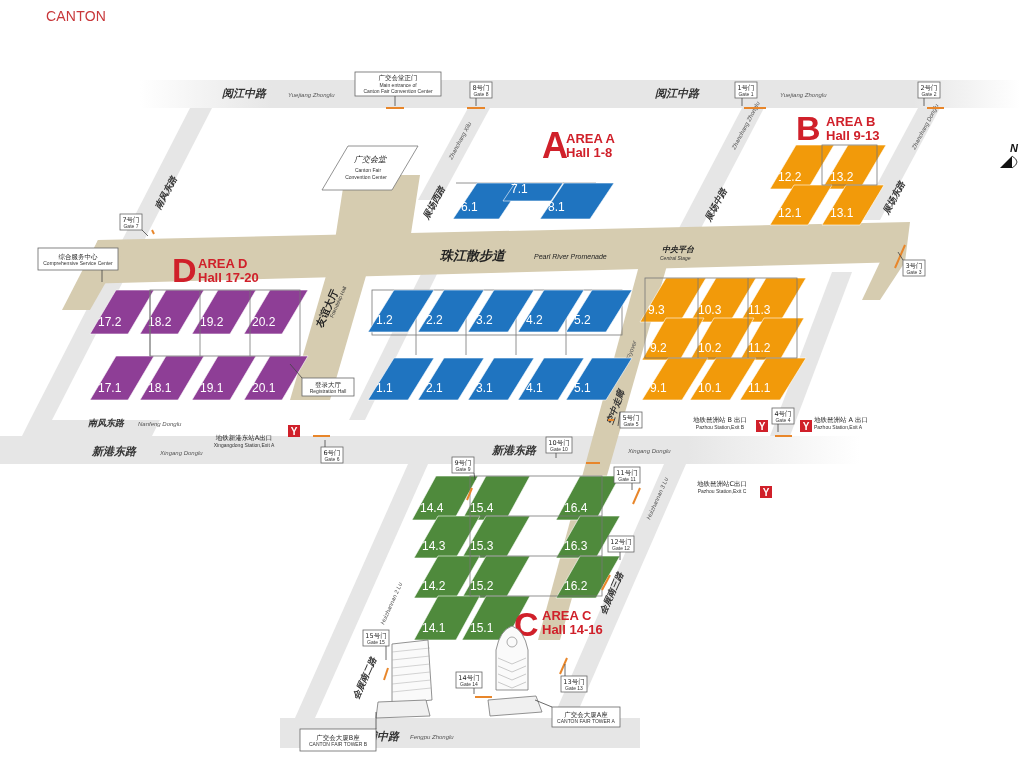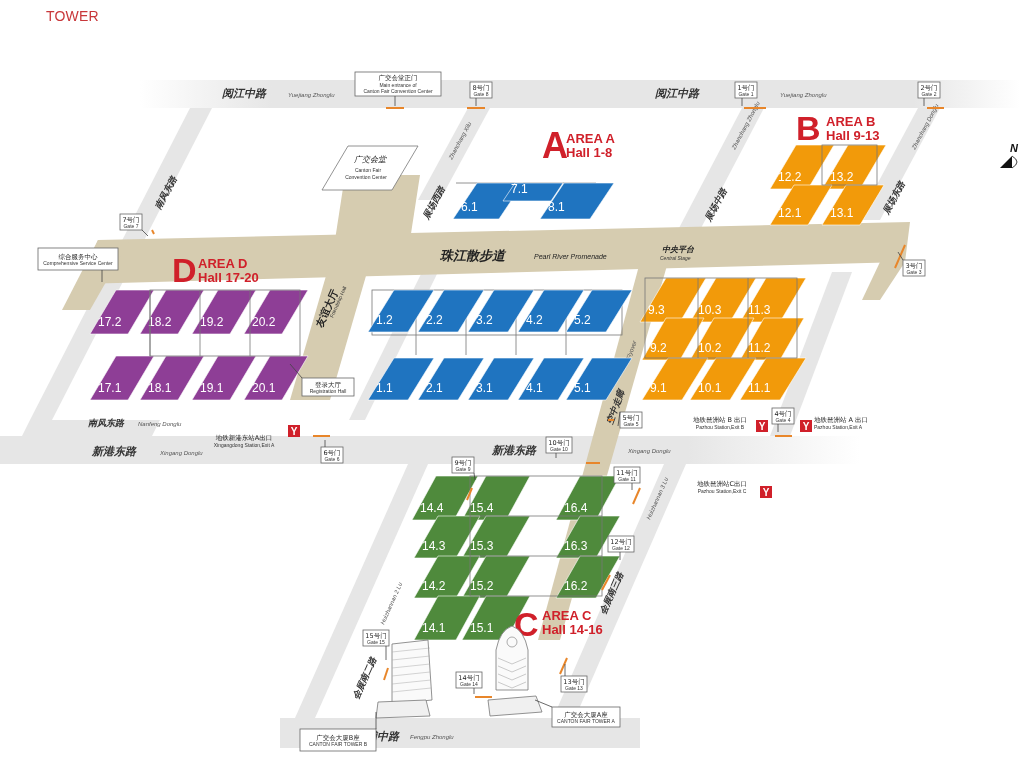--- a/index.html
+++ b/index.html
@@ -15,21 +15,21 @@
   .call-en { font-family:"Liberation Sans", sans-serif; font-size:5px; fill:#333; }
   .area-big { font-family:"Liberation Sans", sans-serif; font-weight:bold; fill:#d0202a; }
   .area-small { font-family:"Liberation Sans", sans-serif; font-weight:bold; font-size:13px; fill:#d0202a; }
   .promenade-zh { font-family:"DejaVu Sans", sans-serif; font-size:13px; font-style:italic; font-weight:bold; fill:#222; }
   .promenade-en { font-family:"Liberation Sans", sans-serif; font-size:7px; font-style:italic; fill:#222; }
   [data-interactable="true"] { cursor:pointer; }
 </style>
 </head>
 <body>
 
-<div class="page-title" data-interactable="false">TOWER</div>
+<div class="page-title" data-interactable="false">CANTON</div>
 
 <svg id="map" width="1024" height="762" viewBox="0 0 1024 762" xmlns="http://www.w3.org/2000/svg" data-interactable="false">
   <defs>
     <linearGradient id="fadeL" x1="0" x2="1" y1="0" y2="0">
       <stop offset="0" stop-color="#e6e6e6" stop-opacity="0"></stop>
       <stop offset="0.15" stop-color="#e6e6e6" stop-opacity="1"></stop>
       <stop offset="0.88" stop-color="#e6e6e6" stop-opacity="1"></stop>
       <stop offset="1" stop-color="#e6e6e6" stop-opacity="0"></stop>
     </linearGradient>
     <linearGradient id="fadeB" x1="0" x2="1" y1="0" y2="0">

